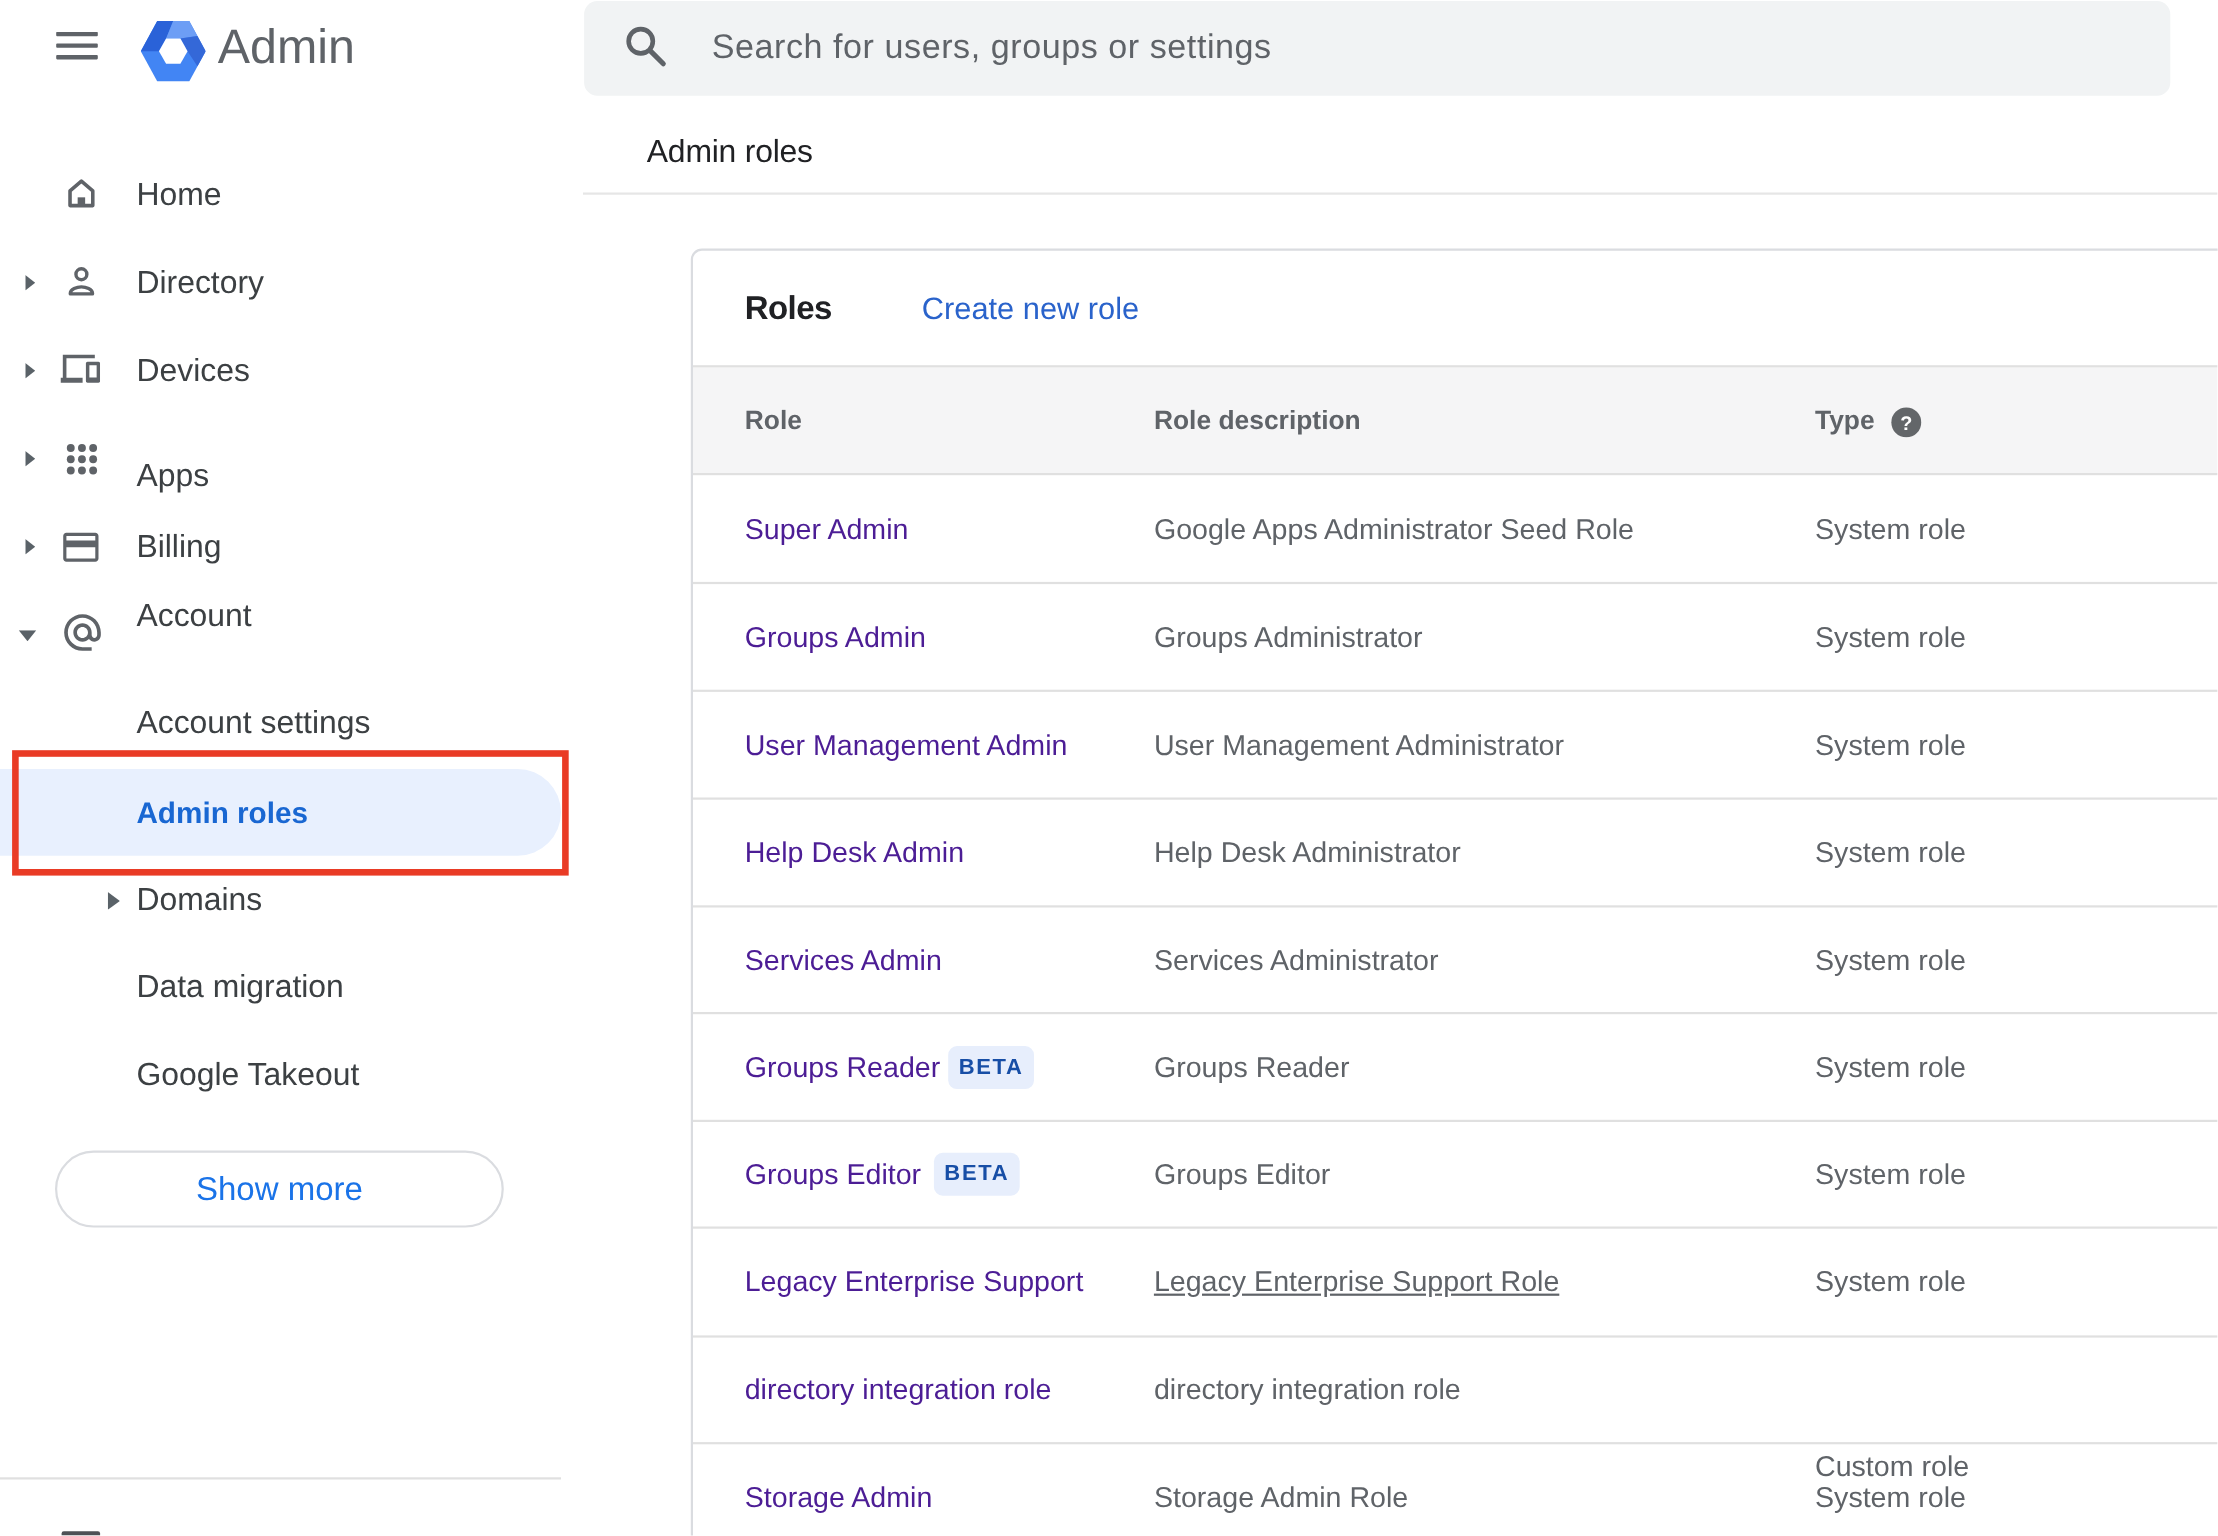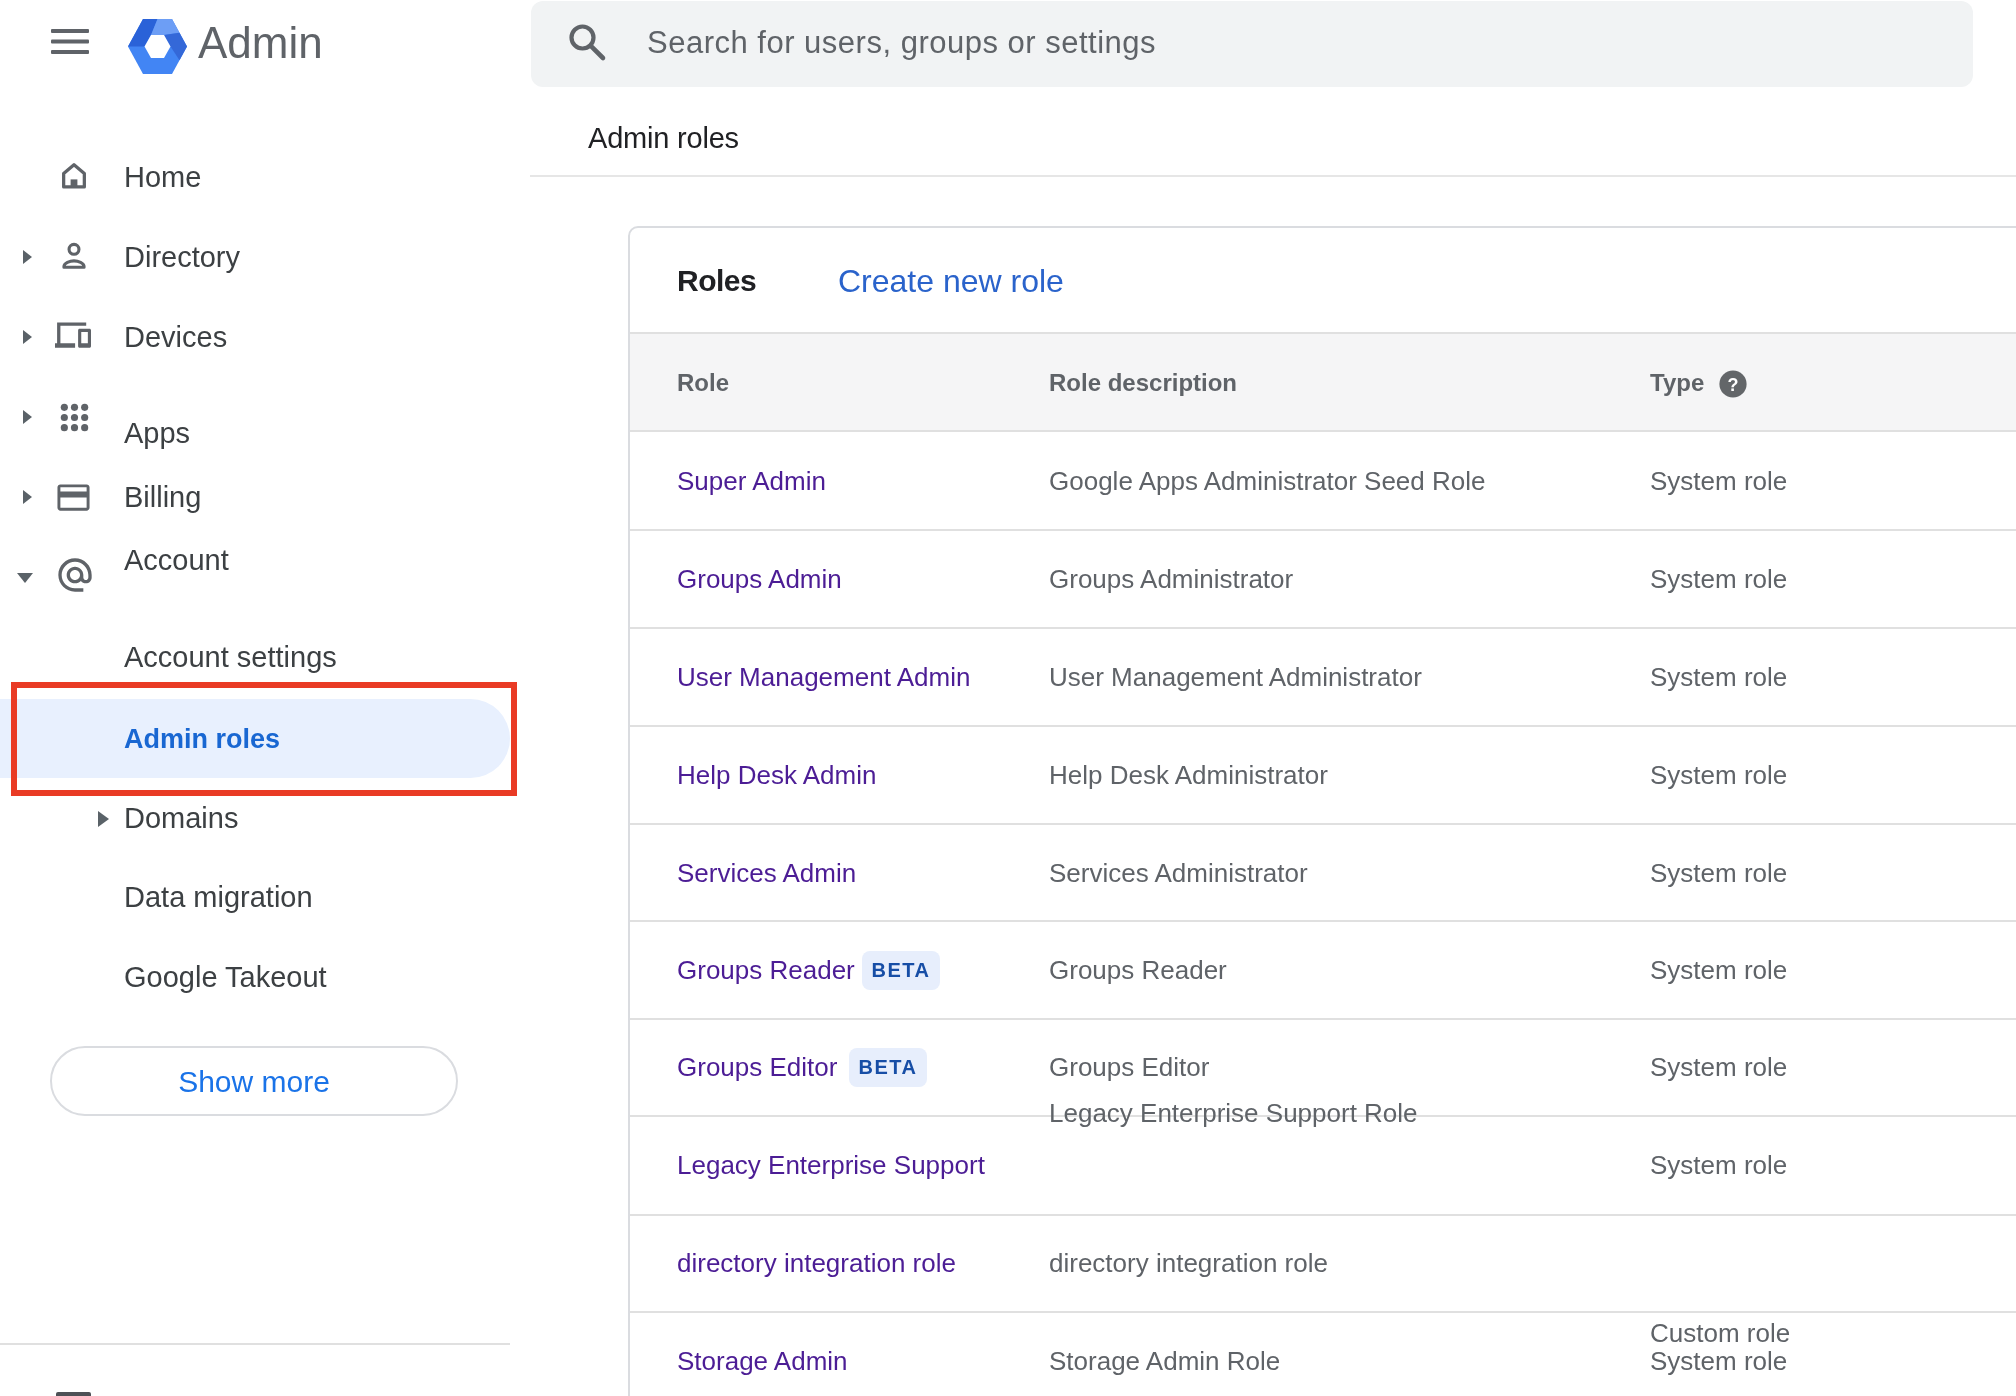--- a/index.html
+++ b/index.html
@@ -113,21 +113,21 @@
 
 <div class="line" style="left:0;top:1343px;width:510px;"></div>
 <div class="abs" style="left:56px;top:1392px;width:35px;height:4px;background:#4d5156;border-radius:2px 2px 0 0;"></div>
 
 <div class="abs" style="left:588px;top:122px;font-size:29px;color:#202124;line-height:33px;letter-spacing:-0.2px;">Admin roles</div>
 <div class="line" style="left:530px;top:175px;width:1486px;background:#e6e6e6;"></div>
 
 <div class="abs" style="left:628px;top:226px;width:1392px;height:1174px;border:2px solid #dadce0;border-radius:10px 0 0 0;box-sizing:border-box;background:#fff;"></div>
 
 <div class="abs" style="left:677px;top:264px;font-size:30px;font-weight:700;letter-spacing:-0.5px;color:#202124;line-height:34px;">Roles</div>
-<div class="abs" style="left:838px;top:265px;font-size:32px;color:#2a63cb;line-height:32px;">Create new role</div>
+<div class="abs" style="left:838px;top:265px;font-size:28px;color:#2a63cb;line-height:32px;">Create new role</div>
 
 <div class="abs" style="left:630px;top:334px;width:1386px;height:96px;background:#f5f5f6;"></div>
 <div class="line" style="left:630px;top:332px;width:1386px;"></div>
 <div class="line" style="left:630px;top:430px;width:1386px;"></div>
 <div class="hdr" style="left:677px;top:368px;">Role</div>
 <div class="hdr" style="left:1049px;top:368px;">Role description</div>
 <div class="hdr" style="left:1650px;top:368px;">Type</div>
 <svg class="abs" style="left:1719px;top:370px" width="28" height="28" viewBox="0 0 28 28">
   <circle cx="14" cy="14" r="13.6" fill="#636669"></circle>
   <text x="14" y="20.5" text-anchor="middle" font-family="Liberation Sans" font-size="18" font-weight="bold" fill="#fff">?</text>
@@ -167,21 +167,21 @@
 <div class="abs" style="left:862px;top:951px;width:78px;height:39px;background:#e7eefc;border-radius:8px;text-align:center;line-height:39px;font-size:20px;font-weight:700;letter-spacing:1.5px;color:#174ea6;">BETA</div>
 <div class="cell gray" style="left:1049px;top:955px;">Groups Reader</div>
 <div class="cell gray" style="left:1650px;top:955px;">System role</div>
 
 <div class="cell blue" style="left:677px;top:1052px;">Groups Editor</div>
 <div class="abs" style="left:849px;top:1048px;width:78px;height:39px;background:#e7eefc;border-radius:8px;text-align:center;line-height:39px;font-size:20px;font-weight:700;letter-spacing:1.5px;color:#174ea6;">BETA</div>
 <div class="cell gray" style="left:1049px;top:1052px;">Groups Editor</div>
 <div class="cell gray" style="left:1650px;top:1052px;">System role</div>
 
 <div class="cell blue" style="left:677px;top:1150px;">Legacy Enterprise Support</div>
-<div class="cell gray" style="left:1049px;top:1098px;">Legacy Enterprise Support Role</div>
+<div class="cell gray" style="left:1049px;top:1150px;text-decoration:underline;">Legacy Enterprise Support Role</div>
 <div class="cell gray" style="left:1650px;top:1150px;">System role</div>
 
 <div class="cell blue" style="left:677px;top:1248px;">directory integration role</div>
 <div class="cell gray" style="left:1049px;top:1248px;">directory integration role</div>
 <div class="cell gray" style="left:1650px;top:1318px;">Custom role</div>
 
 <div class="cell blue" style="left:677px;top:1346px;">Storage Admin</div>
 <div class="cell gray" style="left:1049px;top:1346px;">Storage Admin Role</div>
 <div class="cell gray" style="left:1650px;top:1346px;">System role</div>
 

